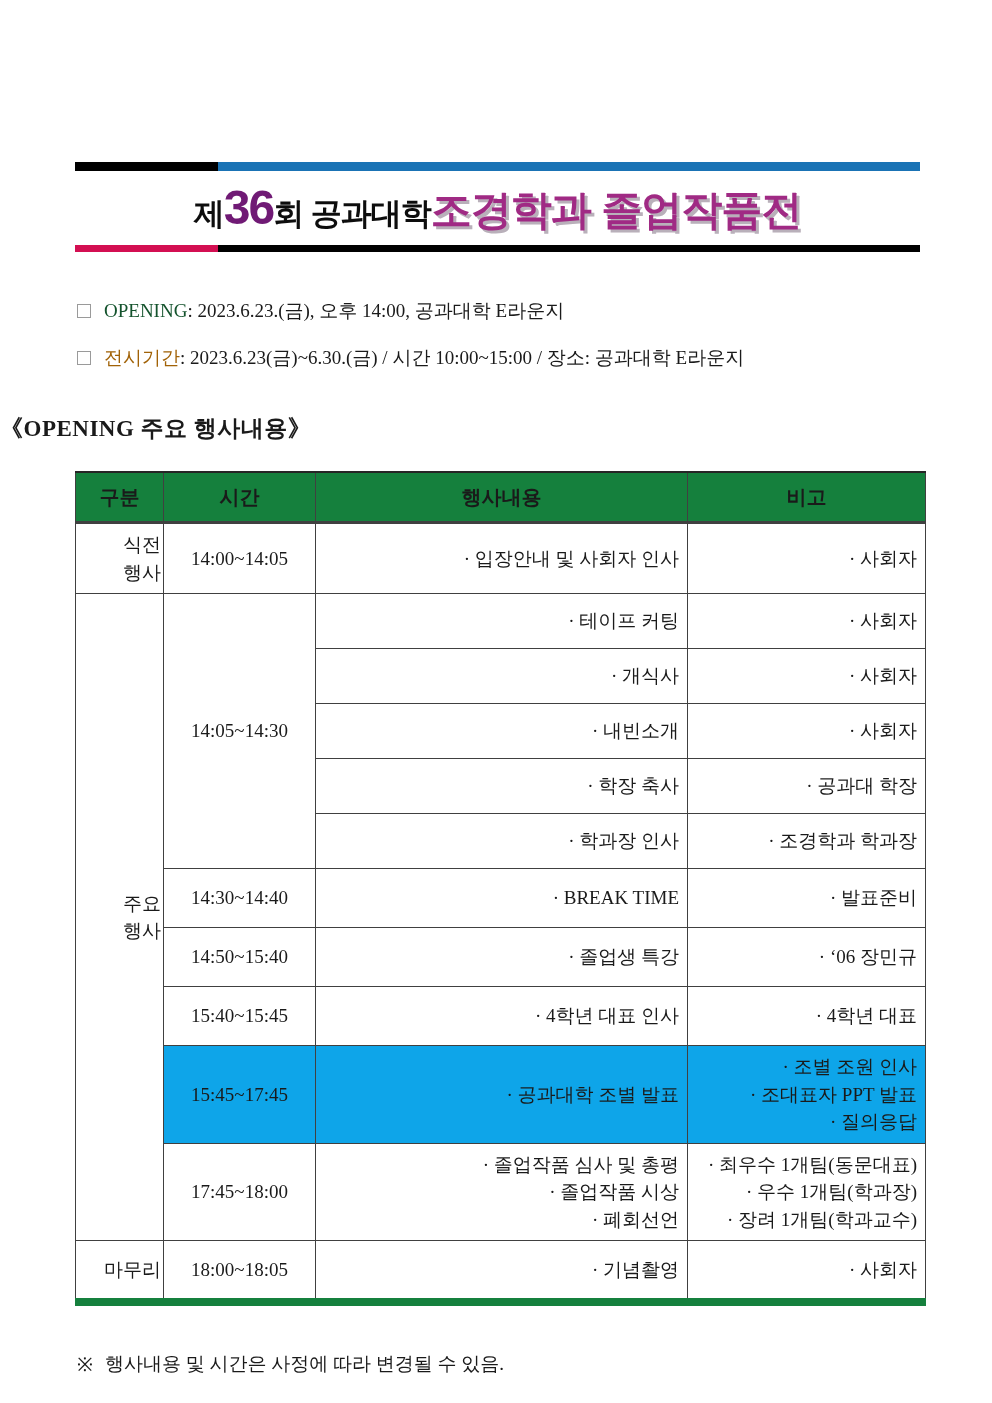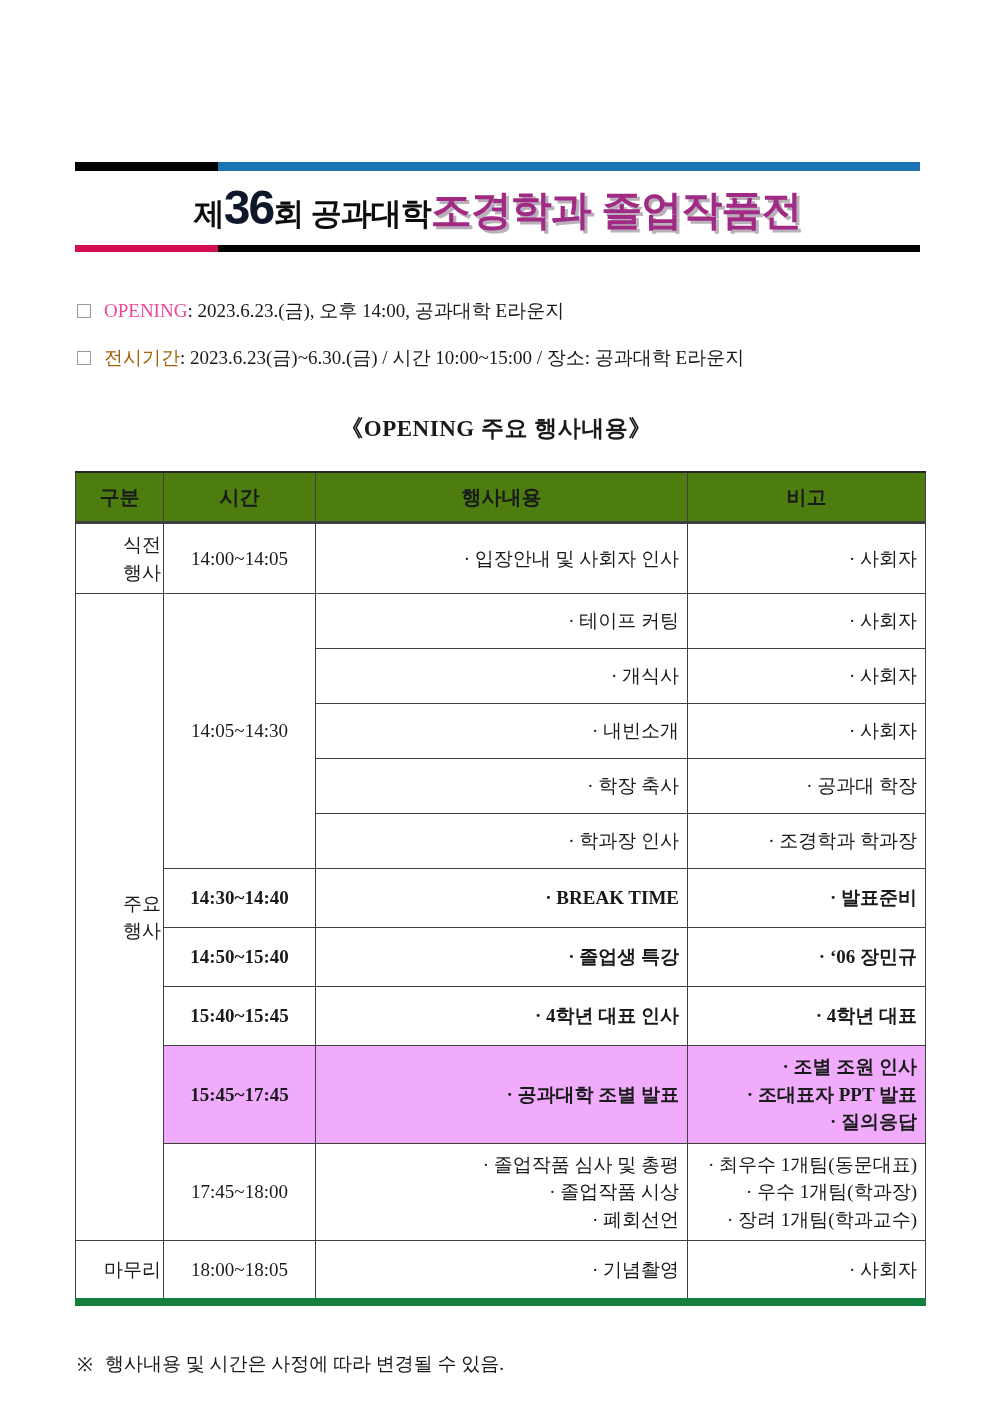--- a/index.html
+++ b/index.html
@@ -14,62 +14,62 @@
   .top-bar { display:flex; margin:162px 0 0 75px; width:845px; height:9px; }
   .top-bar .seg-black { width:143px; height:100%; background:#000000; }
   .top-bar .seg-blue  { flex:1; height:100%; background:#1a73b5; }
 
   .title-row {
     width:845px; margin-left:75px; text-align:center;
     padding:9px 0 7px 0; white-space:nowrap;
     font-family:"Liberation Sans","DejaVu Sans",sans-serif; font-weight:900;
   }
   .t-black  { color:#0d0d0d; font-size:31px; letter-spacing:-1px; }
-  .t-num    { color:#0f172a; font-size:48px; letter-spacing:-2px; }
+  .t-num    { color:#701a75; font-size:48px; letter-spacing:-2px; }
   .t-accent {
     color:#a02a84; font-size:41px; letter-spacing:-1px; 
     text-shadow:3px 3px 0 #b9b0ba;
   }
 
   .bottom-bar { display:flex; margin-left:75px; width:845px; height:7px; }
   .bottom-bar .seg-crimson { width:143px; height:100%; background:#d30f52; }
   .bottom-bar .seg-black   { flex:1; height:100%; background:#000000; }
 
   
   .info { margin:46px 0 0 77px; font-size:19px; }
   .info-line { display:flex; align-items:center; margin-bottom:21px; }
   .checkbox {
     display:inline-block; width:14px; height:14px; box-sizing:border-box;
     border:1.6px solid #9a9a9a; margin-right:13px; flex:none; background:#fff;
   }
-  .label-red { color:#ec4899; }
+  .label-red { color:#14532d; }
   .label-black { color:#a16207; }
 
   
-  .table-title { text-align:center; margin-top:42px; font-size:23px; font-weight:bold; letter-spacing:0.5px; }
+  .table-title { text-align:left; margin-top:42px; font-size:23px; font-weight:bold; letter-spacing:0.5px; }
 
   table.schedule {
     margin:27px 0 0 75px; width:850px; border-collapse:collapse; table-layout:fixed;
   }
   .schedule th {
-    background:#4d7c0f; font-size:20px; font-weight:bold; height:46px;
+    background:#15803d; font-size:20px; font-weight:bold; height:46px;
     border:1px solid #404040; border-top:2px solid #262626; border-bottom:3px solid #404040;
   }
   .schedule td {
     border:1px solid #404040; font-size:19px; vertical-align:middle;
     padding:7px 8px; line-height:1.45;
   }
   .schedule td.c-cat  { text-align:right; white-space:pre-line; padding:7px 2px; }
   .schedule td.c-time { text-align:center; white-space:nowrap; padding:0 2px; }
   .schedule td.c-content, .schedule td.c-note { text-align:right; white-space:pre-line; padding-left:12px; }
   .r-first td { height:54px; }
   .r-sub td   { height:40px; }
-  .r-mid td   { height:44px;font-weight:bold; }
+  .r-mid td   { height:44px; }
   .r-last td  { height:43px; border-bottom:8px solid #15803d; }
-  tr.highlight td { background:#f0abfc; font-weight:bold; }
+  tr.highlight td { background:#0ea5e9; font-weight:normal; }
 
   
   .notes { margin:45px 0 0 77px; font-size:19px; }
   .note-line { margin-bottom:22px; display:flex; }
   .note-marker { margin-right:12px; flex:none; }
 </style>
 </head>
 <body>
 
 <div class="page">

